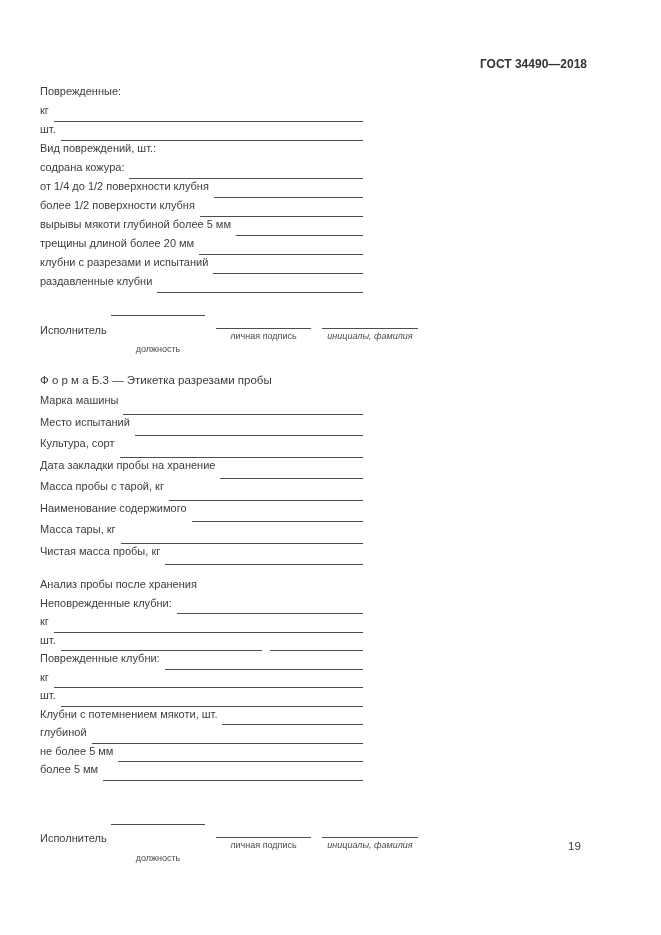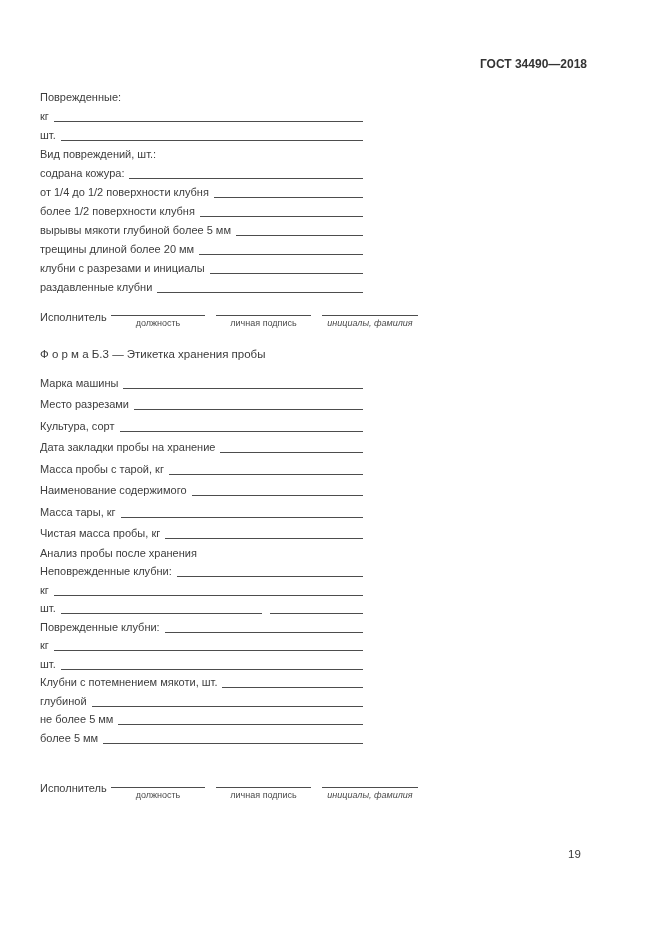--- a/index.html
+++ b/index.html
@@ -21,24 +21,24 @@
     color:#333333;
     padding-left:46px;
   }
   .form {
     margin-left:40px;
     width:323px;
     font-size:11px;
   }
   .form-a { margin-top:14px; }
   .form-b { margin-top:8px; }
-  .form-c { margin-top:1px; }
+  .form-c { margin-top:12px; }
   .row {
     display:flex;
-    align-items:flex-end;
+    align-items:flex-start;
     height:19px;
   }
   .form-b .row { height:21.5px; }
   .form-c .row { height:18.5px; }
   .row .lbl { white-space:nowrap; line-height:1.15; }
   .fill {
     flex:1 1 auto;
     margin-left:5px;
     border-bottom:1px solid #4d4d4d;
     height:1px;
@@ -58,42 +58,41 @@
     margin-top:9px;
     display:flex;
     align-items:center;
     font-size:11px;
     width:380px;
   }
   .executor-2 { margin-top:30px; }
   .exec-label { width:71px; padding-top:2px; white-space:nowrap; }
   .sig { display:flex; flex-direction:column; margin-right:11px; }
   .sig:last-child { margin-right:0;font-style:italic; }
-  .sig-1 { width:94px; } .sig-2 { width:95px; } .sig-3 { width:96px; }
+  .sig-1 { width:94px;gap:26px; } .sig-2 { width:95px; } .sig-3 { width:96px; }
   .sig-line { height:13px; border-bottom:1px solid #4d4d4d; }
   .sig-caption {
     font-size:9px;
     color:#4a4a4a;
     text-align:center;
     padding-top:2px;
     white-space:nowrap;
   }
   .form-title {
     margin-left:40px;
     margin-top:20px;
     font-size:11.5px;
     color:#3a3a3a;
   }
   .page-number {
     position:absolute;
     top:840px;
     left:568px;
     font-size:11.5px;
     color:#3a3a3a;
-    margin-top:8px;
   }
 </style>
 </head>
 <body>
 
 <div class="page">
 
   <div class="doc-header">ГОСТ 34490—2018</div>
 
   <div class="form form-a">
@@ -125,21 +124,21 @@
       </div>
     <div class="row">
         <span class="lbl">вырывы мякоти глубиной более 5 мм</span>
         <span class="fill"></span>
       </div>
     <div class="row">
         <span class="lbl">трещины длиной более 20 мм</span>
         <span class="fill"></span>
       </div>
     <div class="row">
-        <span class="lbl">клубни с разрезами и инициалы</span>
+        <span class="lbl">клубни с разрезами и испытаний</span>
         <span class="fill"></span>
       </div>
     <div class="row">
         <span class="lbl">раздавленные клубни</span>
         <span class="fill"></span>
       </div>
   </div>
 
   <div class="executor-block">
     <span class="exec-label">Исполнитель</span>
@@ -150,29 +149,29 @@
     <div class="sig sig-2">
       <span class="sig-line"></span>
       <span class="sig-caption">личная подпись</span>
     </div>
     <div class="sig sig-3">
       <span class="sig-line"></span>
       <span class="sig-caption">инициалы, фамилия</span>
     </div>
   </div>
 
-  <div class="form-title">Ф о р м а  Б.3 — Этикетка хранения пробы</div>
+  <div class="form-title">Ф о р м а  Б.3 — Этикетка разрезами пробы</div>
 
   <div class="form form-b">
     <div class="row">
         <span class="lbl">Марка машины</span>
         <span class="fill"></span>
       </div>
     <div class="row">
-        <span class="lbl">Место разрезами</span>
+        <span class="lbl">Место испытаний</span>
         <span class="fill"></span>
       </div>
     <div class="row">
         <span class="lbl">Культура, сорт</span>
         <span class="fill"></span>
       </div>
     <div class="row">
         <span class="lbl">Дата закладки пробы на хранение</span>
         <span class="fill"></span>
       </div>

